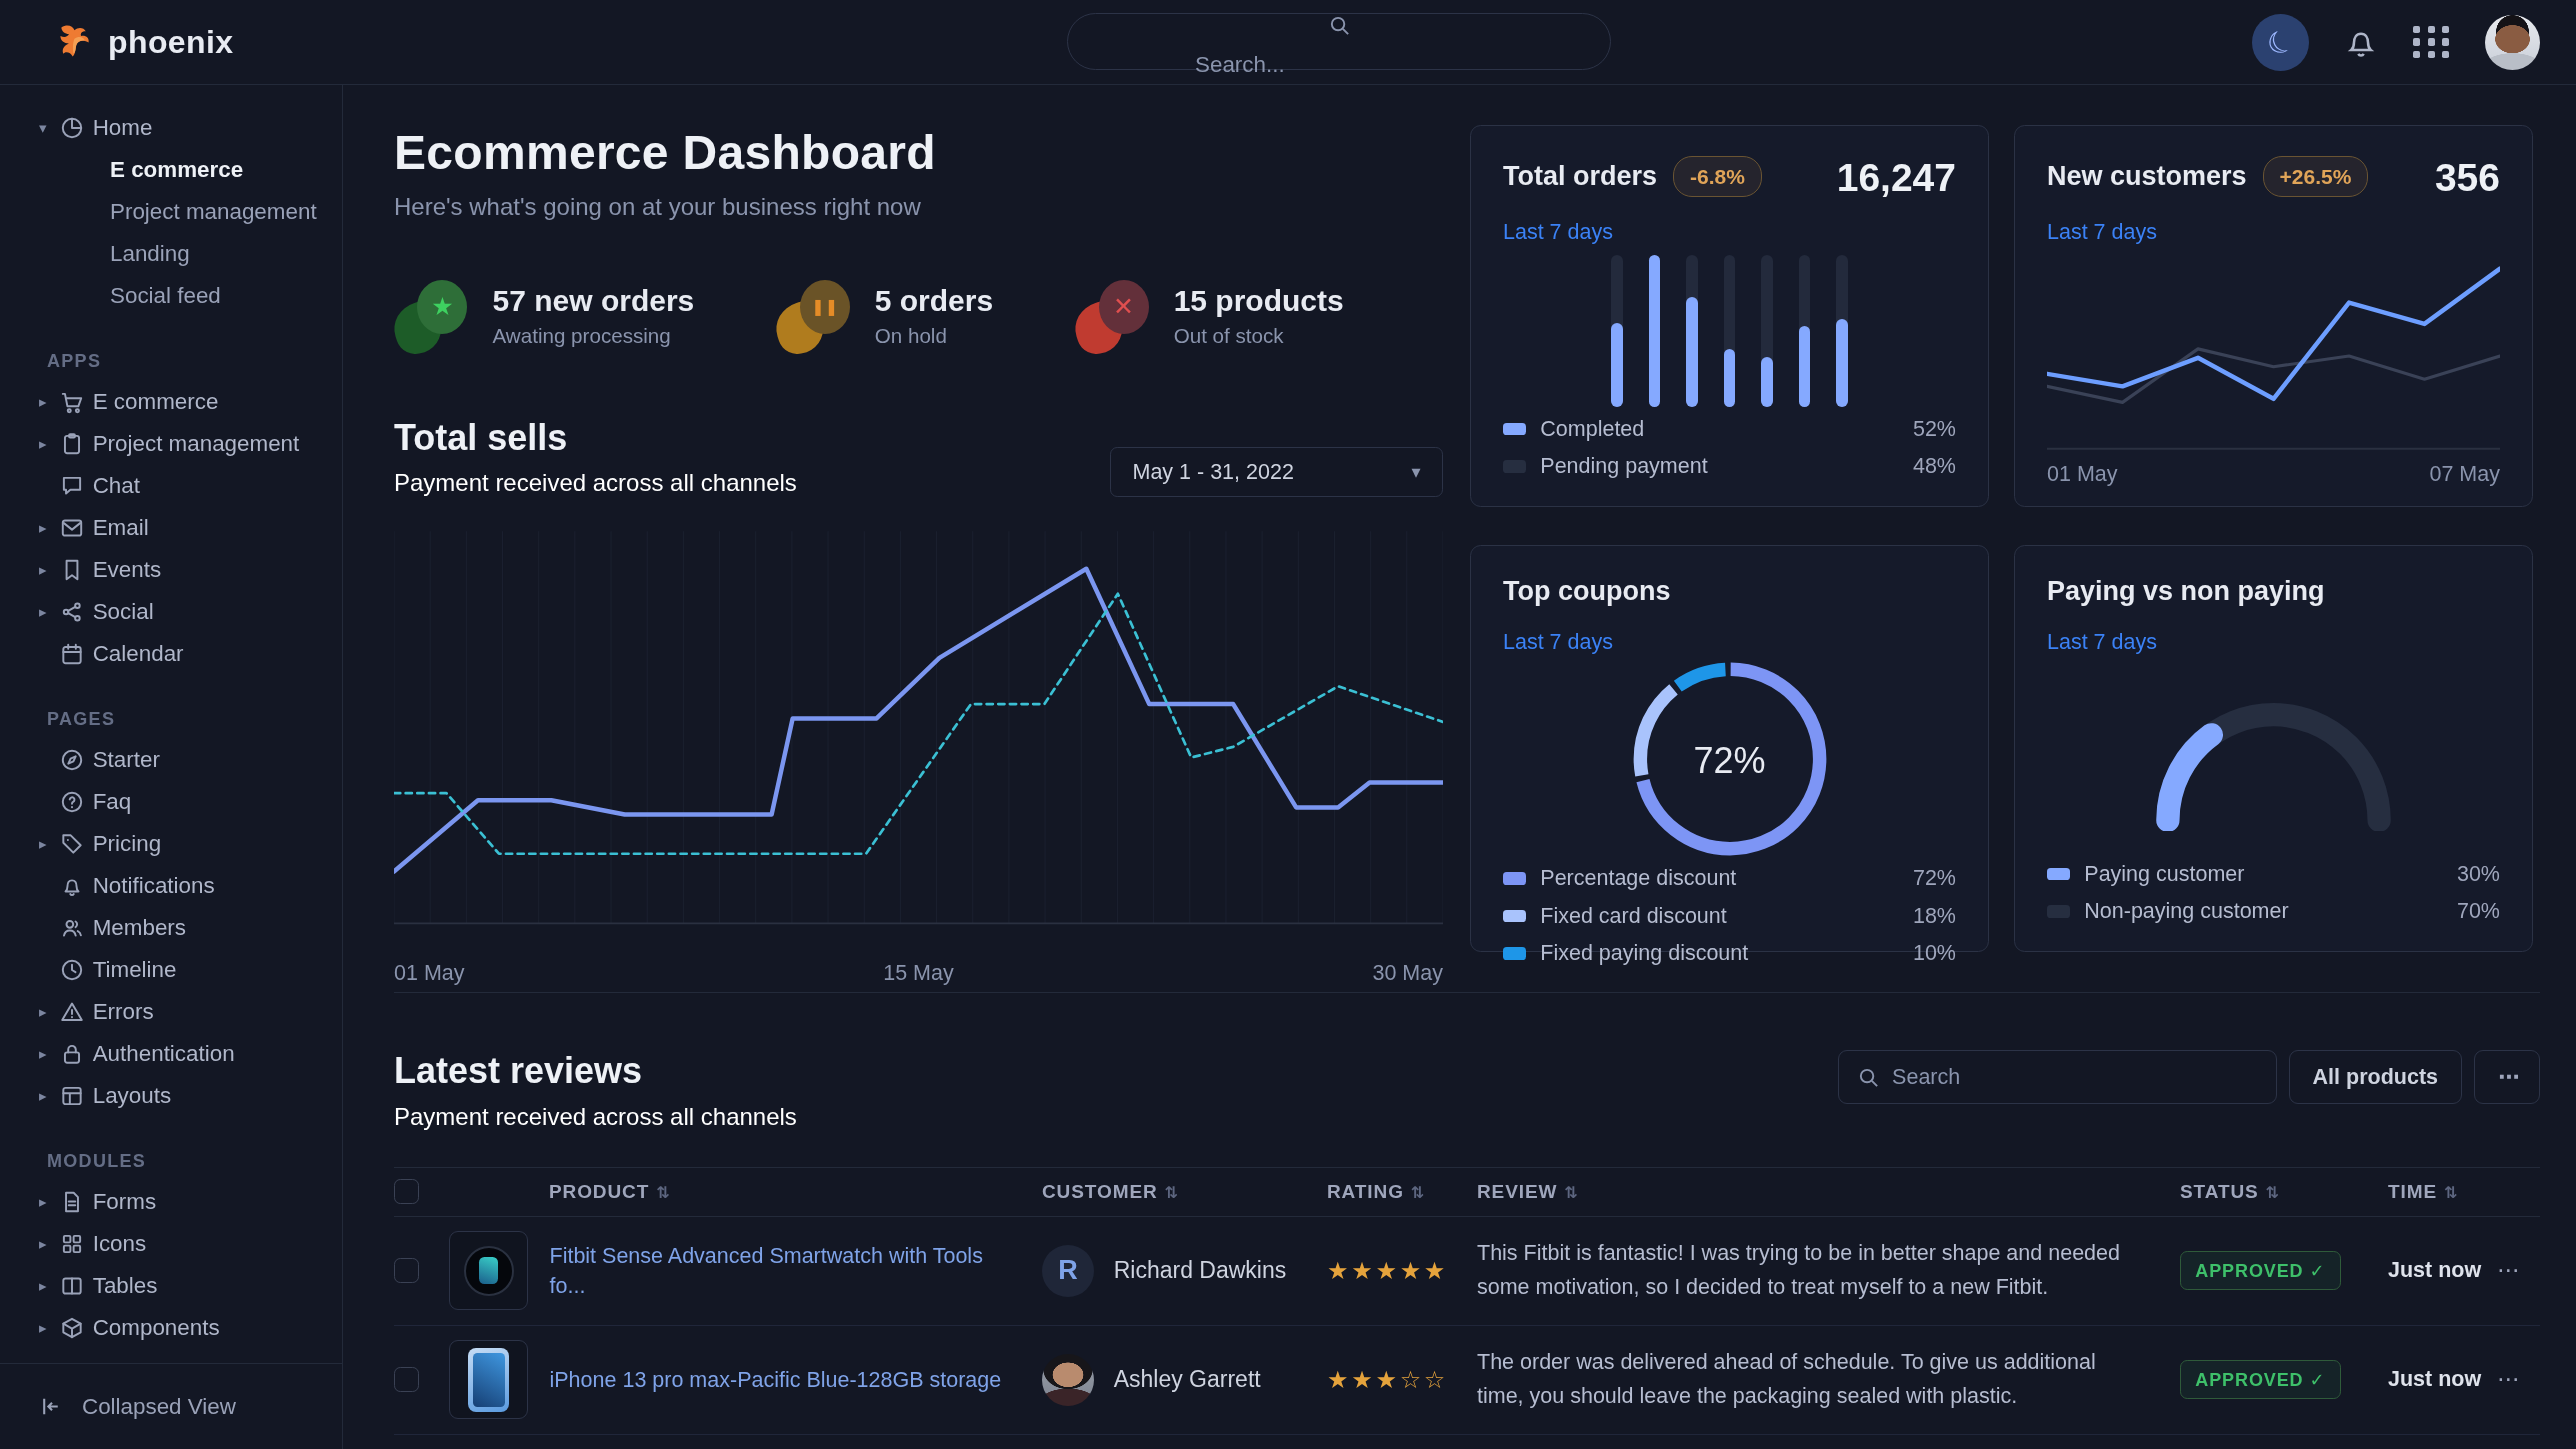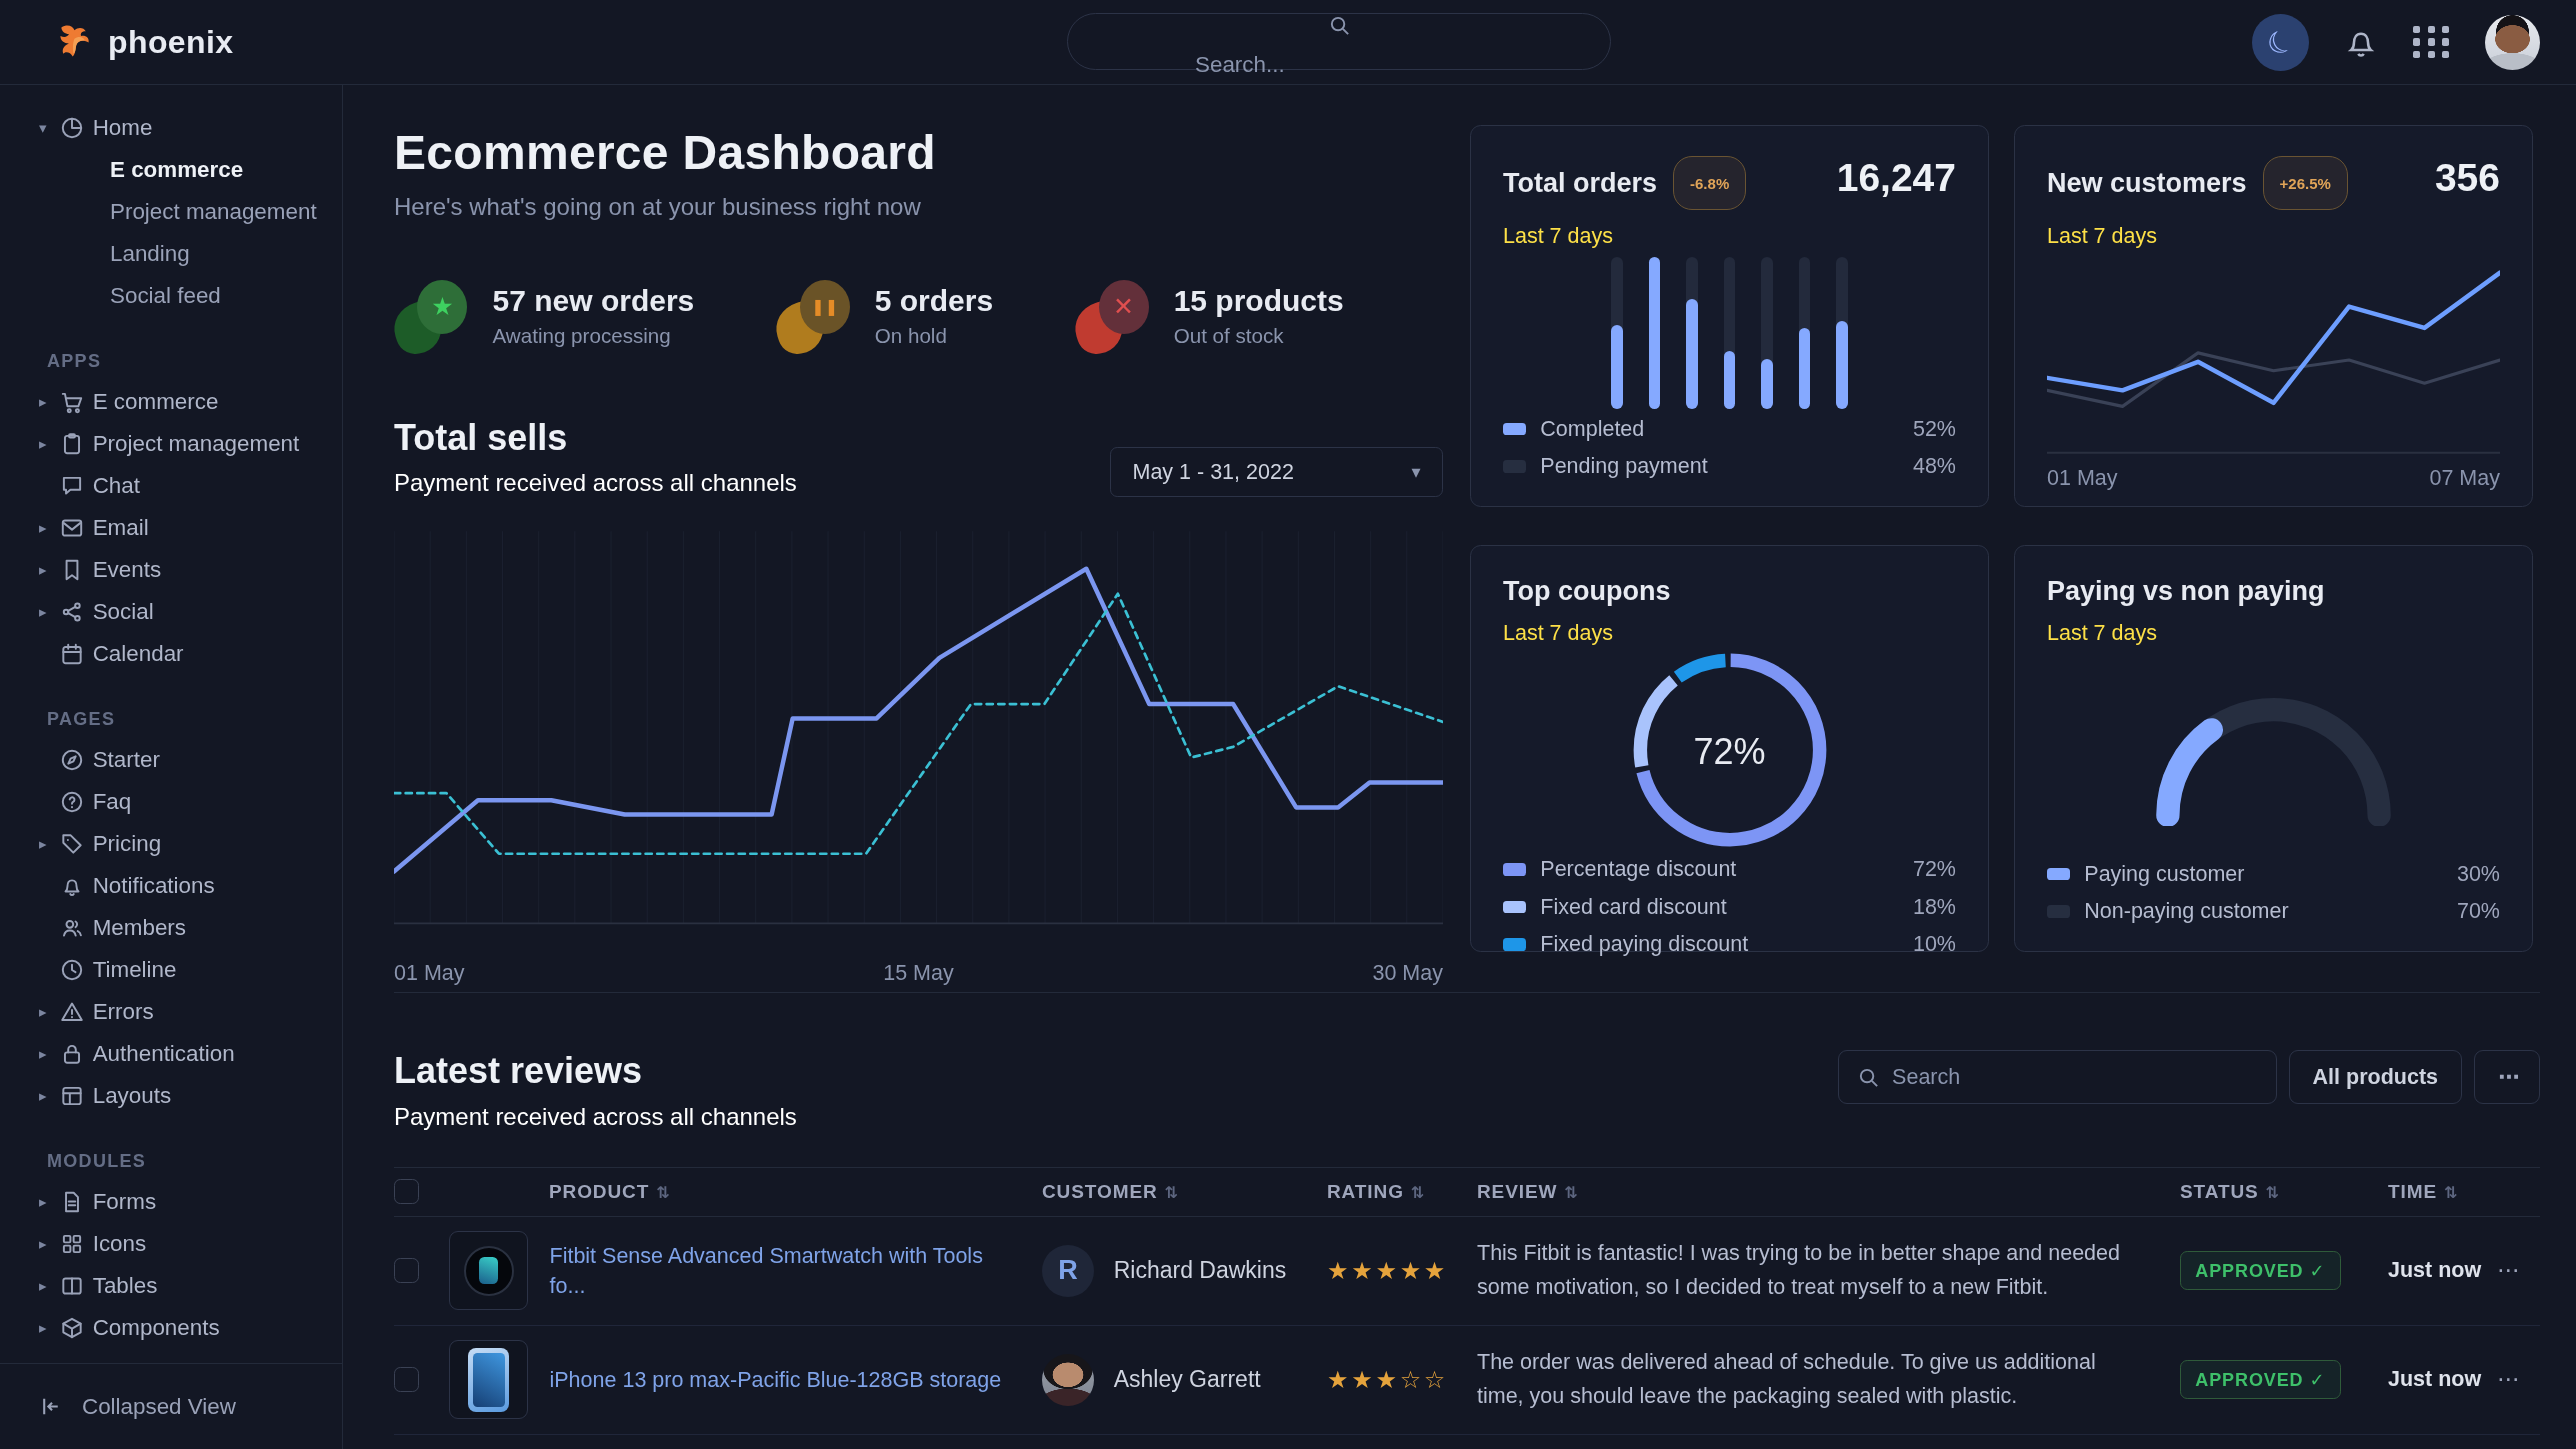--- a/index.html
+++ b/index.html
@@ -85,25 +85,25 @@
     font-size:21.5px; color:#8a94ad; }
 
   
   .cards-grid { width:1063px; display:grid; grid-template-columns:519px 519px;
     grid-template-rows:382px 407px; column-gap:25px; row-gap:38px; }
   .card { background:#151a2a; border:0.9px solid #2b3245; border-radius:10.7px;
     padding:30px 32px 27px; display:flex; flex-direction:column; }
   .card-head { display:flex; align-items:flex-start; }
   .card-title-wrap { display:flex; align-items:center; gap:16px; }
   .card-title { font-size:27px; font-weight:700; color:#e8ebf2; }
-  .badge { height:54px; padding:0 16px; border-radius:19px; border:0.9px solid #6a5432;
-    background:rgba(229,165,88,.08); color:#e0a458; font-size:15px; font-weight:600;
+  .badge { height:41px; padding:0 16px; border-radius:19px; border:0.9px solid #6a5432;
+    background:rgba(229,165,88,.08); color:#e0a458; font-size:21px; font-weight:600;
     display:flex; align-items:center; }
   .card-value { margin-left:auto; font-size:39px; font-weight:700; color:#eef1f6; }
-  .card-period { margin-top:14px; font-size:21.5px; color:#fde047; }
+  .card-period { margin-top:23px; font-size:21.5px; color:#3b82f6; }
   .card-body { flex:1; display:flex; align-items:center; justify-content:center; }
   .legend { display:flex; flex-direction:column; gap:12.5px; }
   .legend-row { display:flex; align-items:center; gap:14.3px; font-size:21.5px; }
   .legend-swatch { width:23px; height:12.5px; border-radius:3.6px; flex:0 0 auto; }
   .legend-label { color:#b6bdd1; }
   .legend-val { margin-left:auto; color:#9fa6bc; }
   .bars { display:flex; gap:26px; align-items:flex-end; }
   .bar-track { width:11.6px; height:152px; border-radius:6.3px; background:#232a3c; position:relative; }
   .bar-fill { position:absolute; bottom:0; left:0; width:100%; border-radius:6.3px; background:#85a9ff; }
   .nc-xlabels { display:flex; justify-content:space-between; font-size:21.5px;

